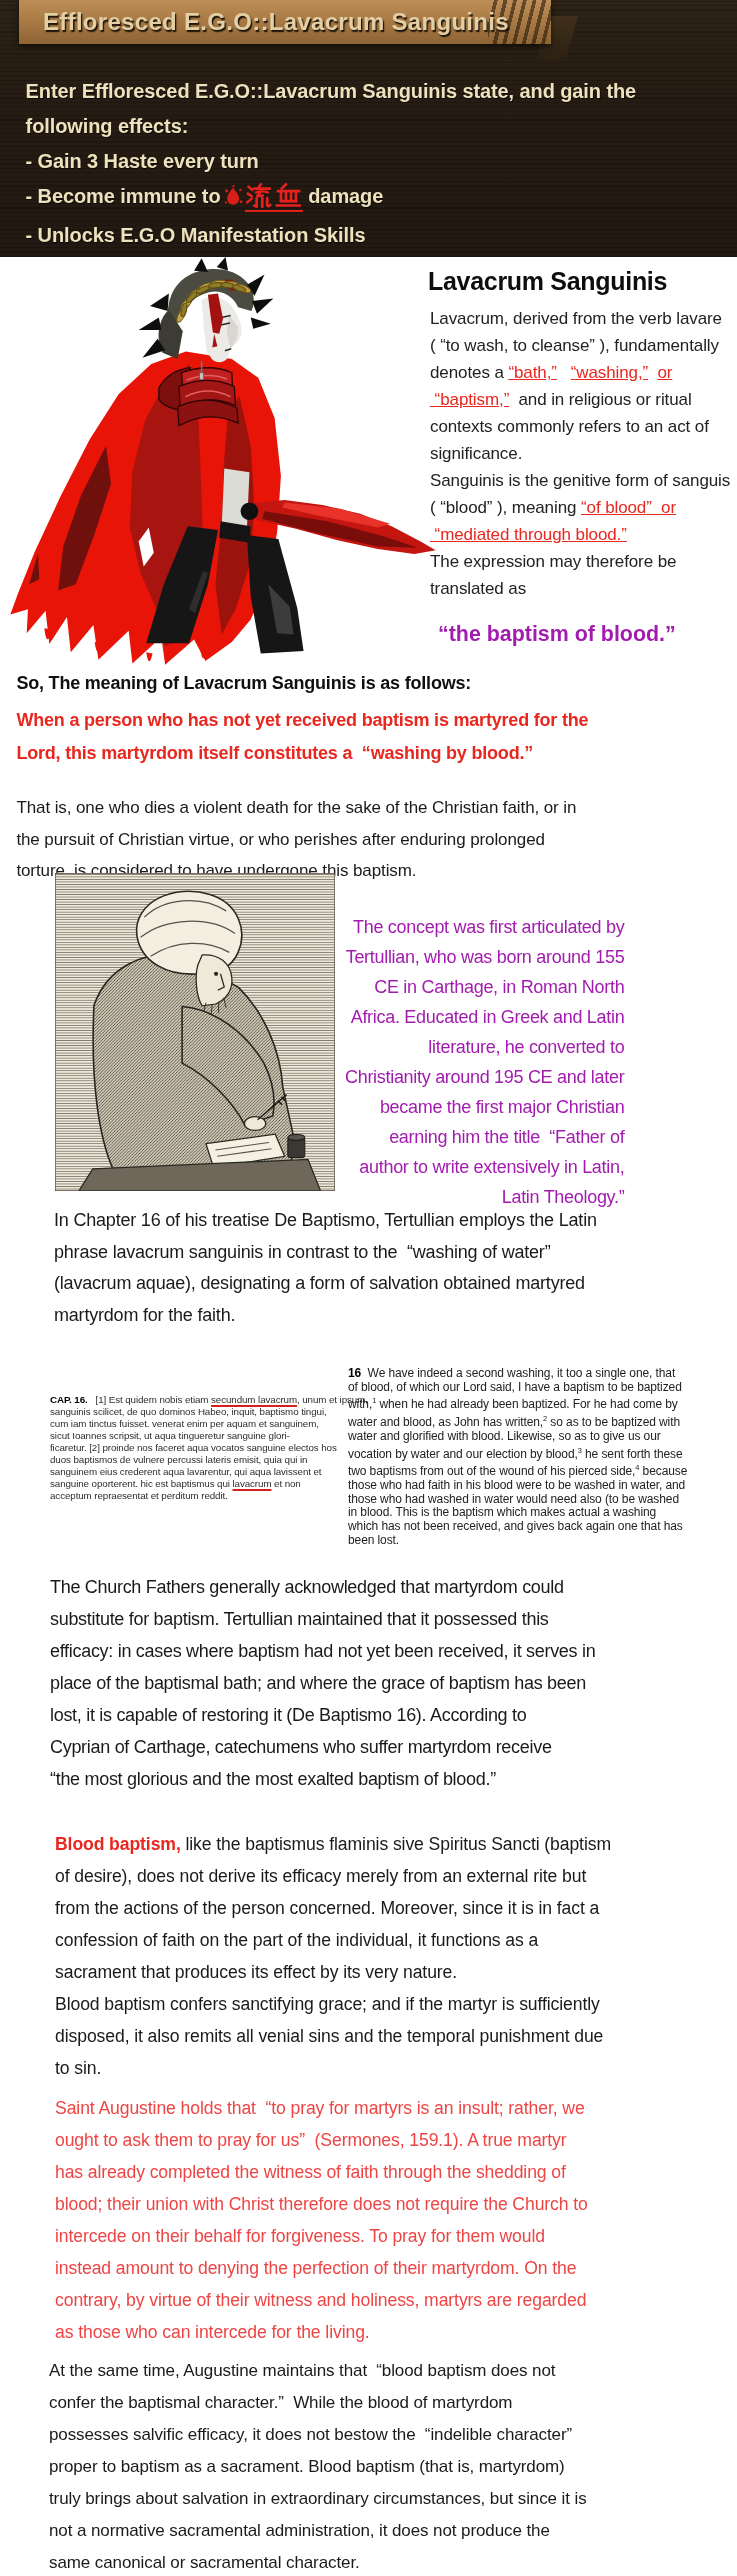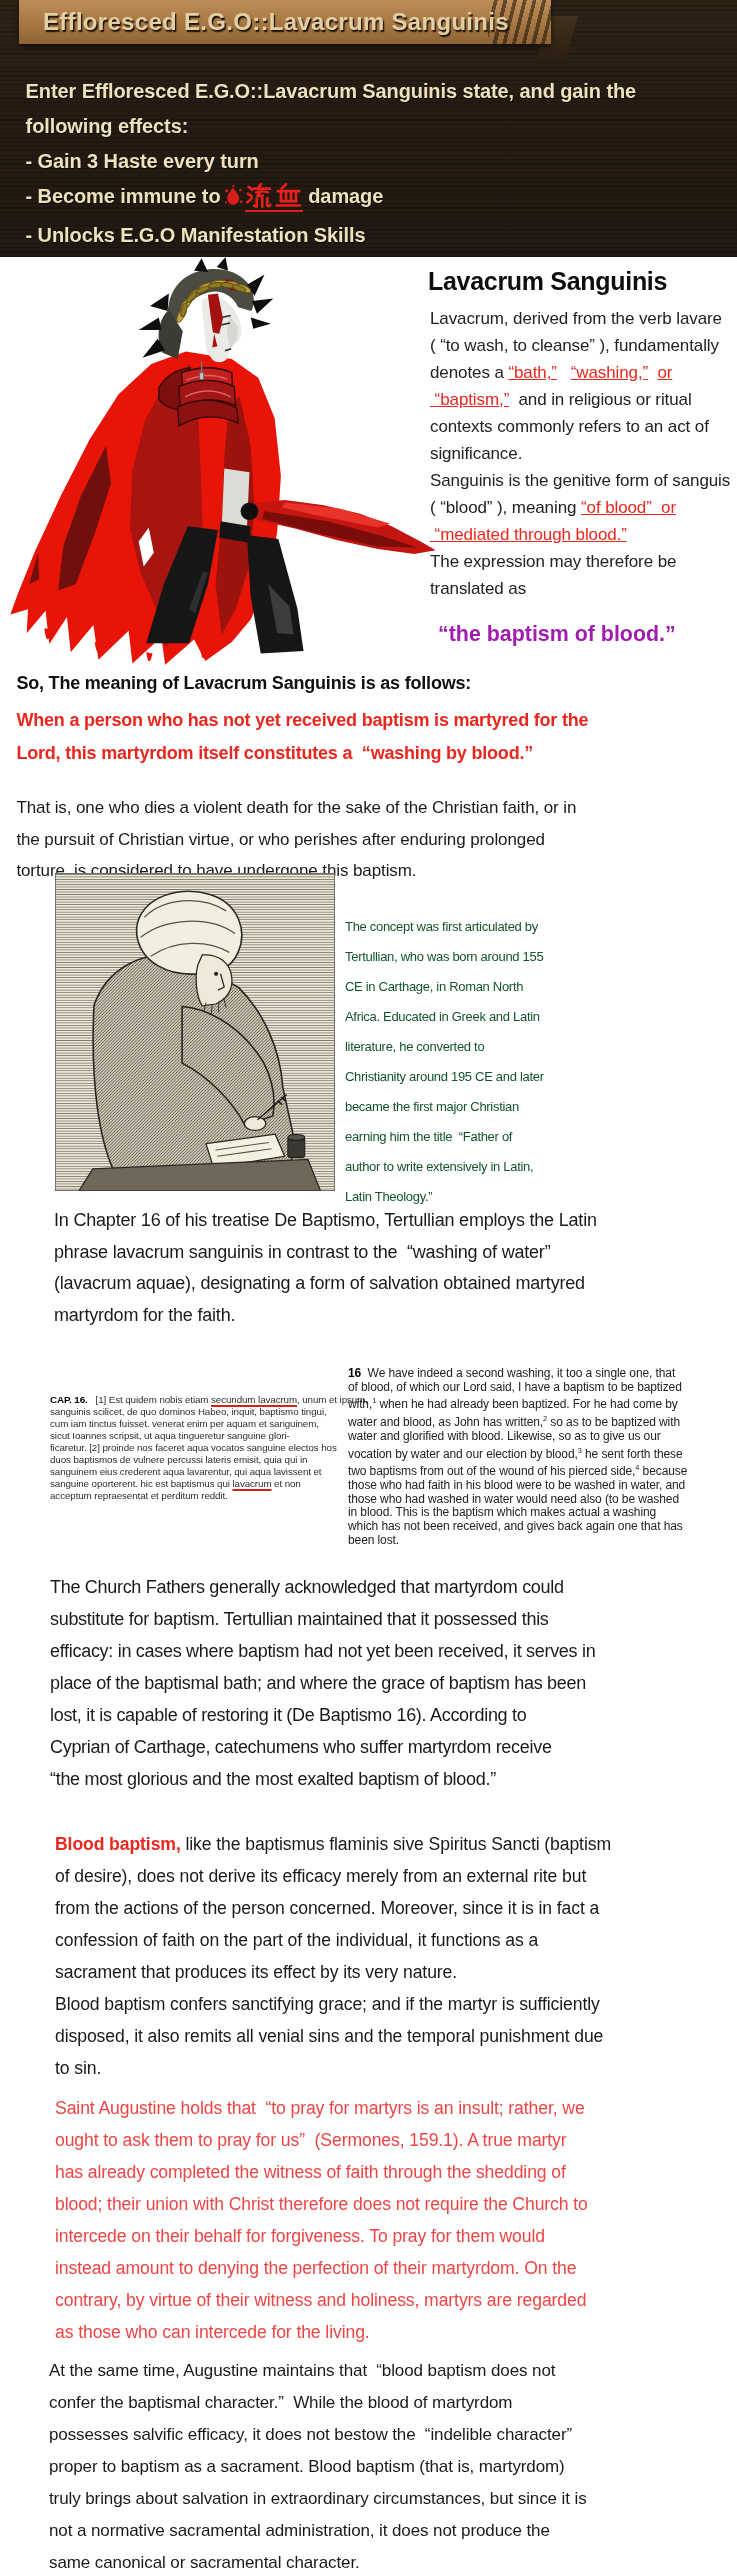--- a/index.html
+++ b/index.html
@@ -36,21 +36,21 @@
   .def .ln{line-height:27px;}
   .def-conclusion{left:438px;top:622px;font-size:21.4px;font-weight:bold;color:#a21caf;white-space:pre;}
 
   .h-so{left:16.4px;top:673px;font-size:18px;font-weight:bold;color:#101010;letter-spacing:-0.2px;white-space:pre;}
   .red-claim{left:16.4px;top:704px;font-size:18px;font-weight:bold;color:#e8271f;letter-spacing:-0.2px;}
   .red-claim .ln{line-height:33px;}
   .that-is{left:16.4px;top:772px;font-size:17px;color:#1a1a1a;letter-spacing:-0.1px;margin-top:20px;}
   .that-is .ln{line-height:31.5px;}
 
   .tert-img{left:55px;top:873px;}
-  .tert-text{left:345px;top:912px;font-size:13px;color:#14532d;letter-spacing:-0.3px;}
+  .tert-text{left:345px;top:912px;font-size:18px;color:#a21caf;letter-spacing:-0.3px;text-align:right;}
   .tert-text .ln{line-height:30px;}
 
   .chap16{left:54px;top:1205px;font-size:18px;color:#1a1a1a;letter-spacing:-0.2px;}
   .chap16 .ln{line-height:31.5px;}
 
   .latin{left:50px;top:1394px;font-size:9.8px;color:#2e2d2b;letter-spacing:-0.1px;}
   .latin .ln{line-height:12px;}
   .english{left:348px;top:1367px;font-size:12px;color:#222;letter-spacing:-0.1px;}
   .english .ln{line-height:13.7px;}
 

